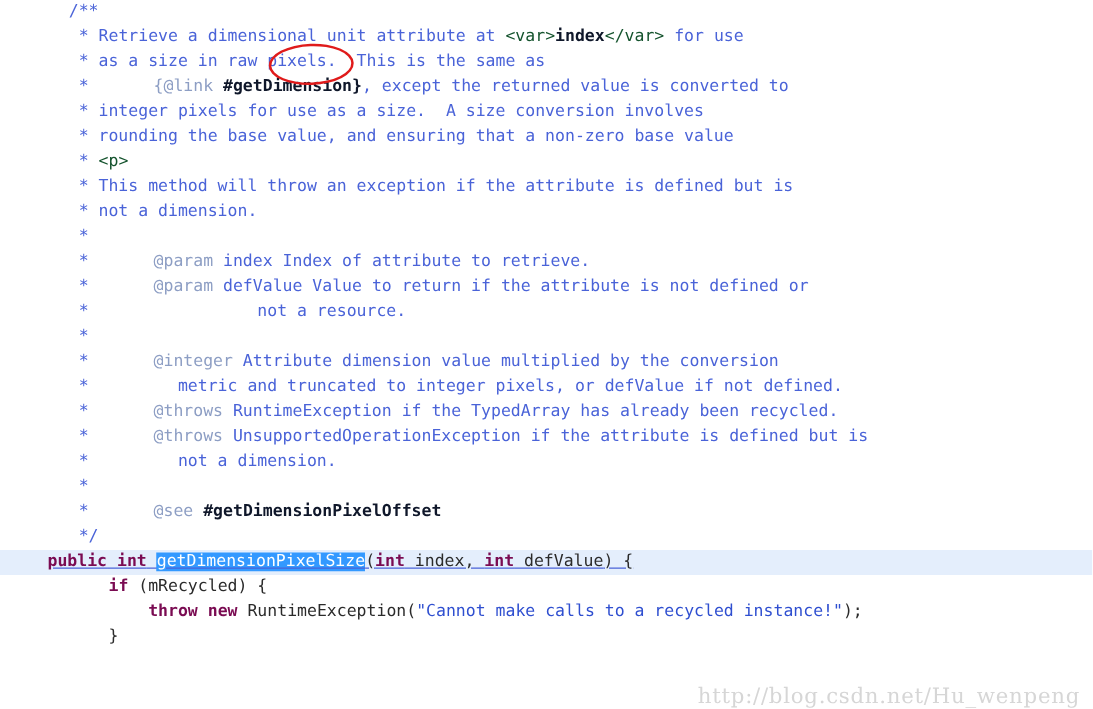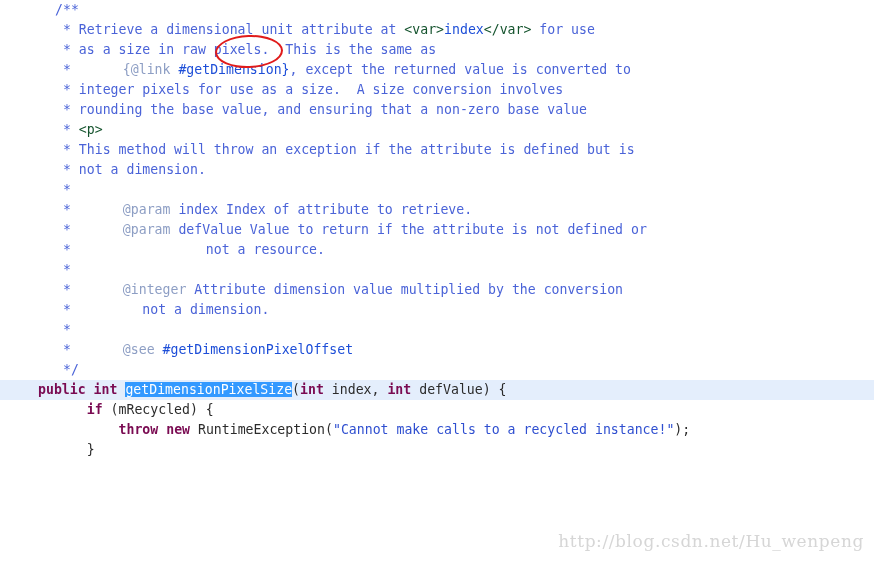--- a/index.html
+++ b/index.html
@@ -39,27 +39,28 @@
     z-index: 2;
   }
 
   .code-line.current {
     background: #e4eefc;
     padding-left: 0;
   }
   .code-line.current .ln-inner {
     display: inline-block;
     padding-left: 38px;
+    text-decoration: underline;
   }
 
   
   .cmt      { color: #4a63d8; }              
   .cmt-tag  { color: #8d9ec4; margin-left: 44px; }              
   .cmt-html { color: #14532d; }              
-  .cmt-ref  { color: #1d4ed8; font-weight: 400; } 
+  .cmt-ref  { color: #0f172a; font-weight: 700; } 
   .kw       { color: #7a0b52; font-weight: bold; }
   .plain    { color: #2b2b2b; }
   .str      { color: #2f4fd0; }
   .sel      { background: #3399ff; color: #ffffff; }
 
   
   #ellipse-annotation {
     position: absolute;
     left: 215px;
     top: 35px;
@@ -70,21 +71,21 @@
     box-sizing: border-box;
     z-index: 5;
     pointer-events: none;
     transform: rotate(-2deg);
   }
 
   
   #watermark {
     position: absolute;
     right: 10px;
-    bottom: 16px;
+    bottom: 0;
     font-family: "DejaVu Serif", "Liberation Serif", serif;
     font-size: 17px;
     letter-spacing: 0.6px;
     color: #d6d6d6;
     z-index: 6;
     white-space: pre;
     pointer-events: none;
   }
 </style>
 </head>
@@ -113,22 +114,25 @@
 
     <div class="code-line"><span class="cmt"> * </span><span class="cmt-tag">@param</span><span class="cmt"> index Index of attribute to retrieve.</span></div>
 
     <div class="code-line"><span class="cmt"> * </span><span class="cmt-tag">@param</span><span class="cmt"> defValue Value to return if the attribute is not defined or</span></div>
 
     <div class="code-line"><span class="cmt"> *                 not a resource.</span></div>
     <div class="code-line"><span class="cmt"> *</span></div>
 
     <div class="code-line"><span class="cmt"> * </span><span class="cmt-tag">@integer</span><span class="cmt"> Attribute dimension value multiplied by the conversion</span></div>
 
+    <div class="code-line"><span class="cmt"> *         metric and truncated to integer pixels, or defValue if not defined.</span></div>
 
+    <div class="code-line"><span class="cmt"> * </span><span class="cmt-tag">@throws</span><span class="cmt"> RuntimeException if the TypedArray has already been recycled.</span></div>
 
+    <div class="code-line"><span class="cmt"> * </span><span class="cmt-tag">@throws</span><span class="cmt"> UnsupportedOperationException if the attribute is defined but is</span></div>
 
     <div class="code-line"><span class="cmt"> *         not a dimension.</span></div>
     <div class="code-line"><span class="cmt"> *</span></div>
 
 
     <div class="code-line"><span class="cmt"> * </span><span class="cmt-tag">@see</span><span class="cmt"> </span><span class="cmt-ref">#getDimensionPixelOffset</span></div>
 
     <div class="code-line"><span class="cmt"> */</span></div>
 
     <div class="code-line current"><span class="ln-inner"><span class="kw">public</span><span class="plain"> </span><span class="kw">int</span><span class="plain"> </span><span class="sel">getDimensionPixelSize</span><span class="plain">(</span><span class="kw">int</span><span class="plain"> index, </span><span class="kw">int</span><span class="plain"> defValue</span><span class="plain">) {</span></span></div>

